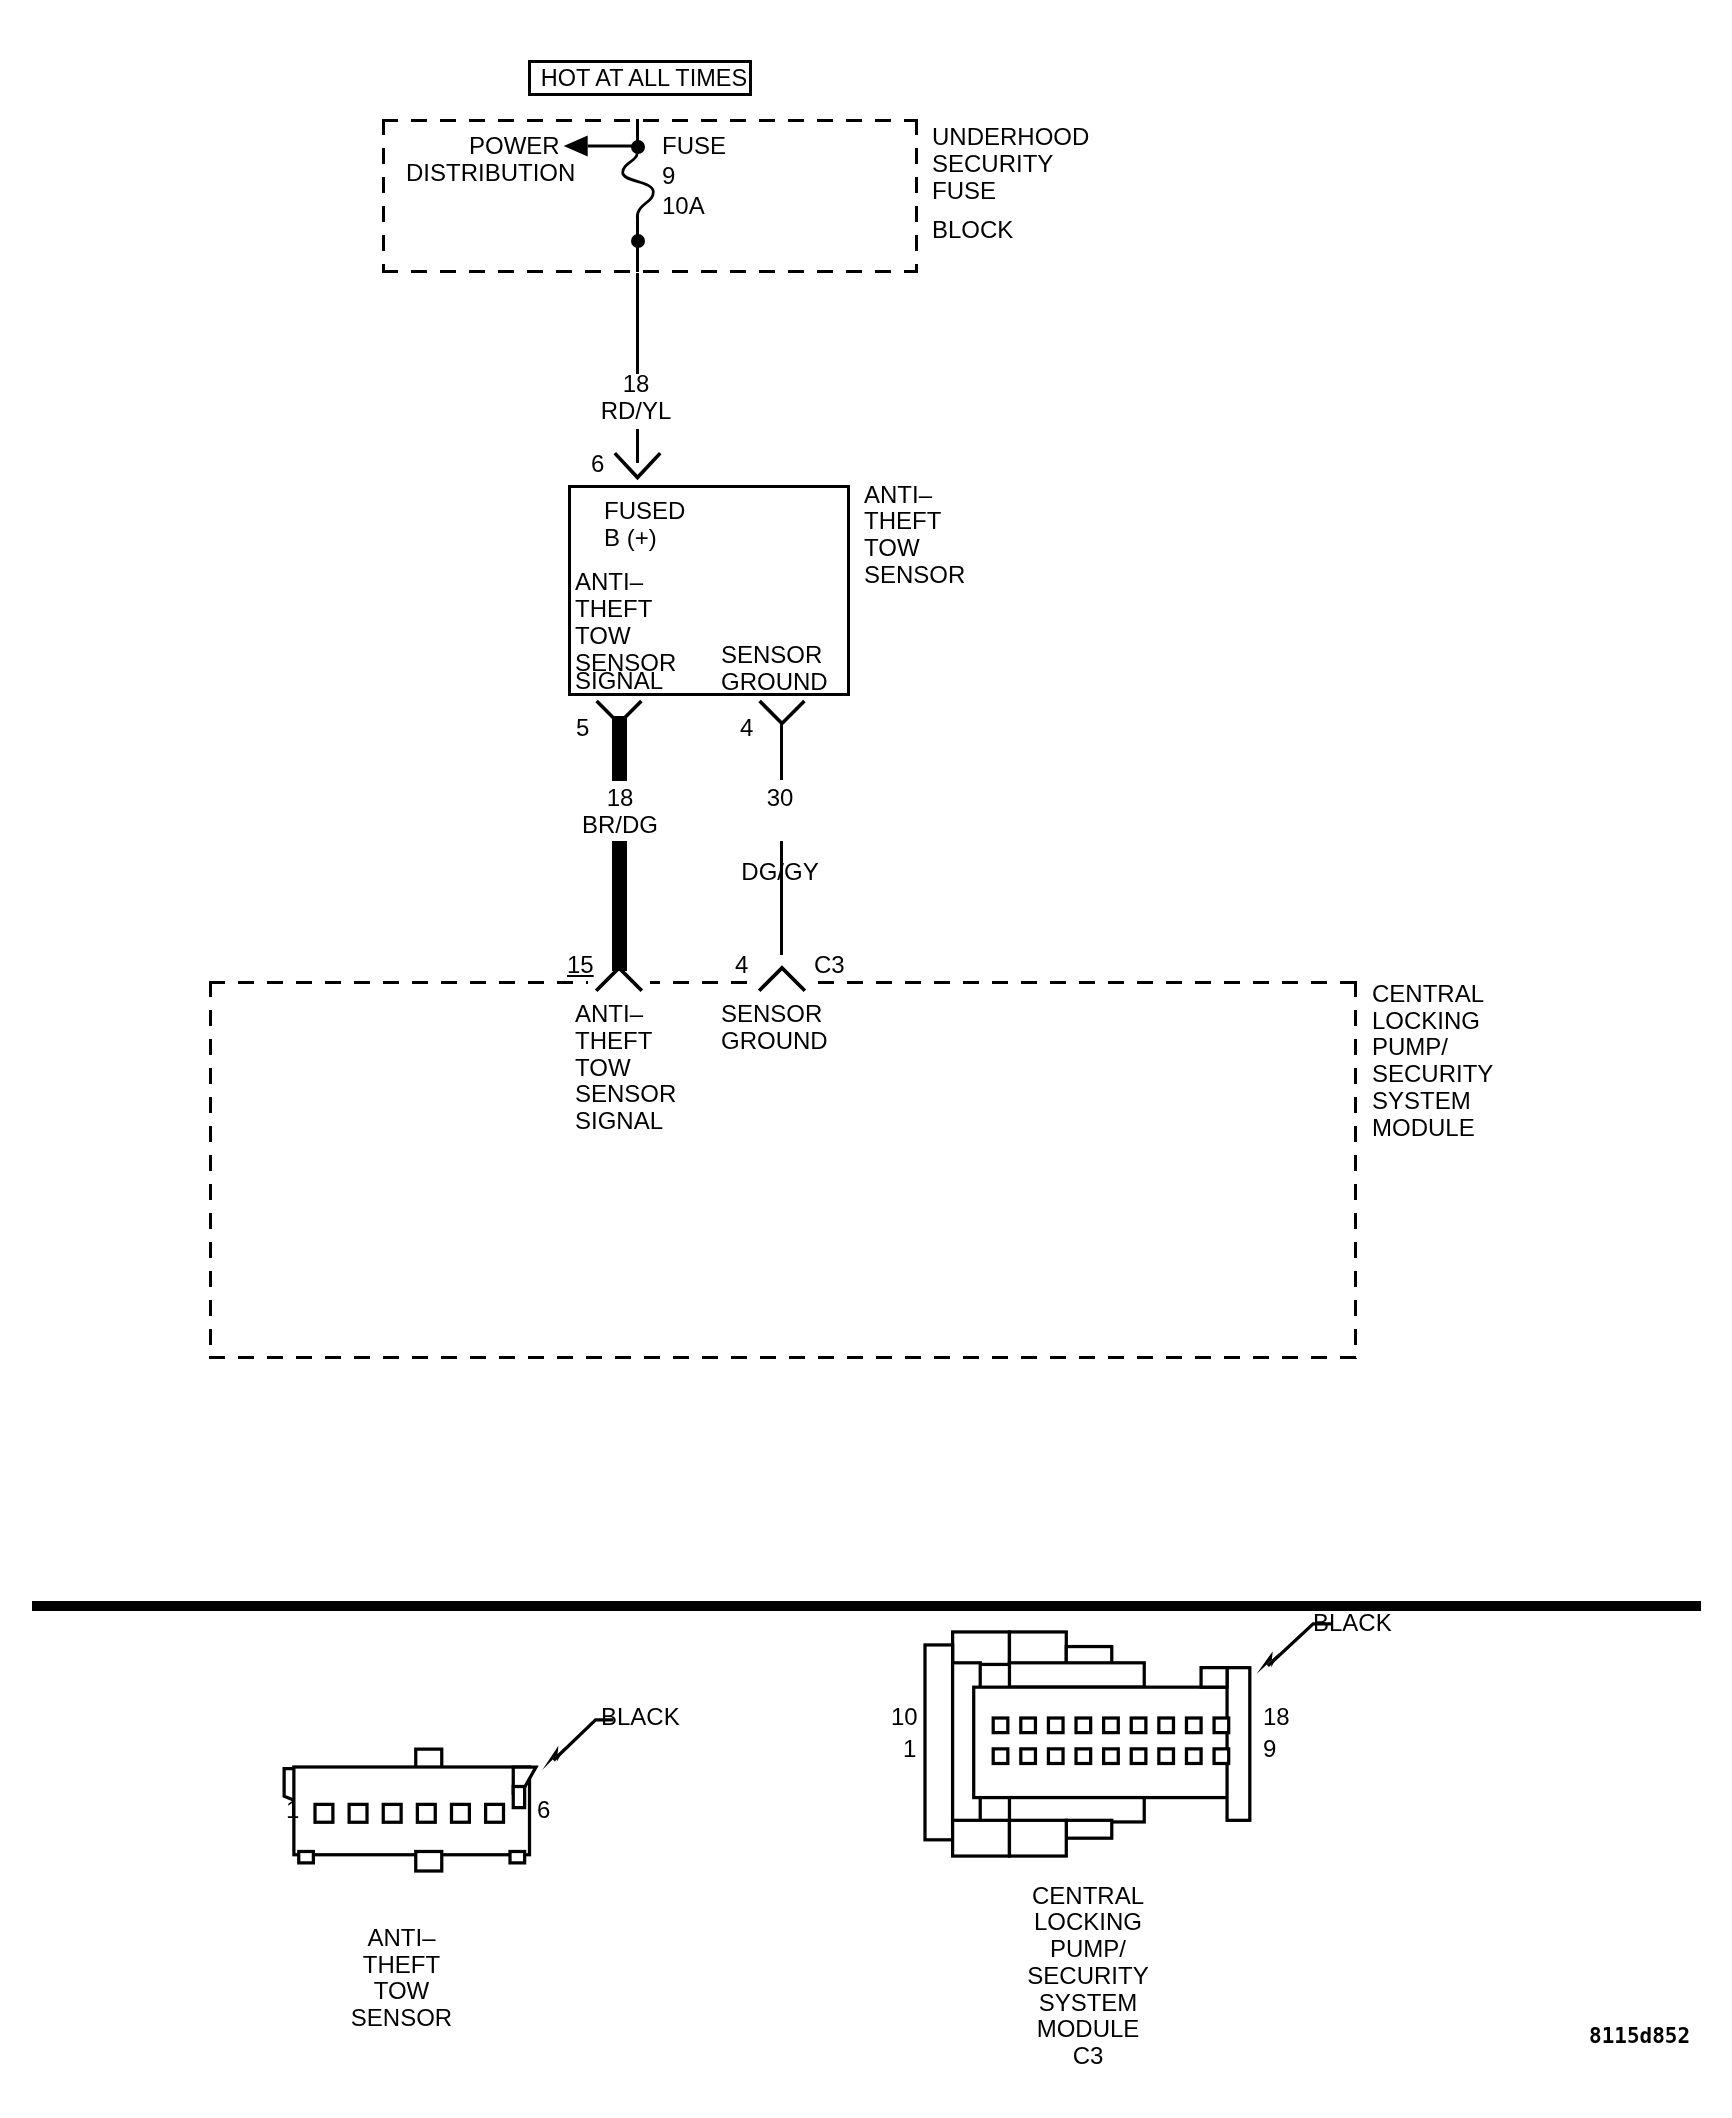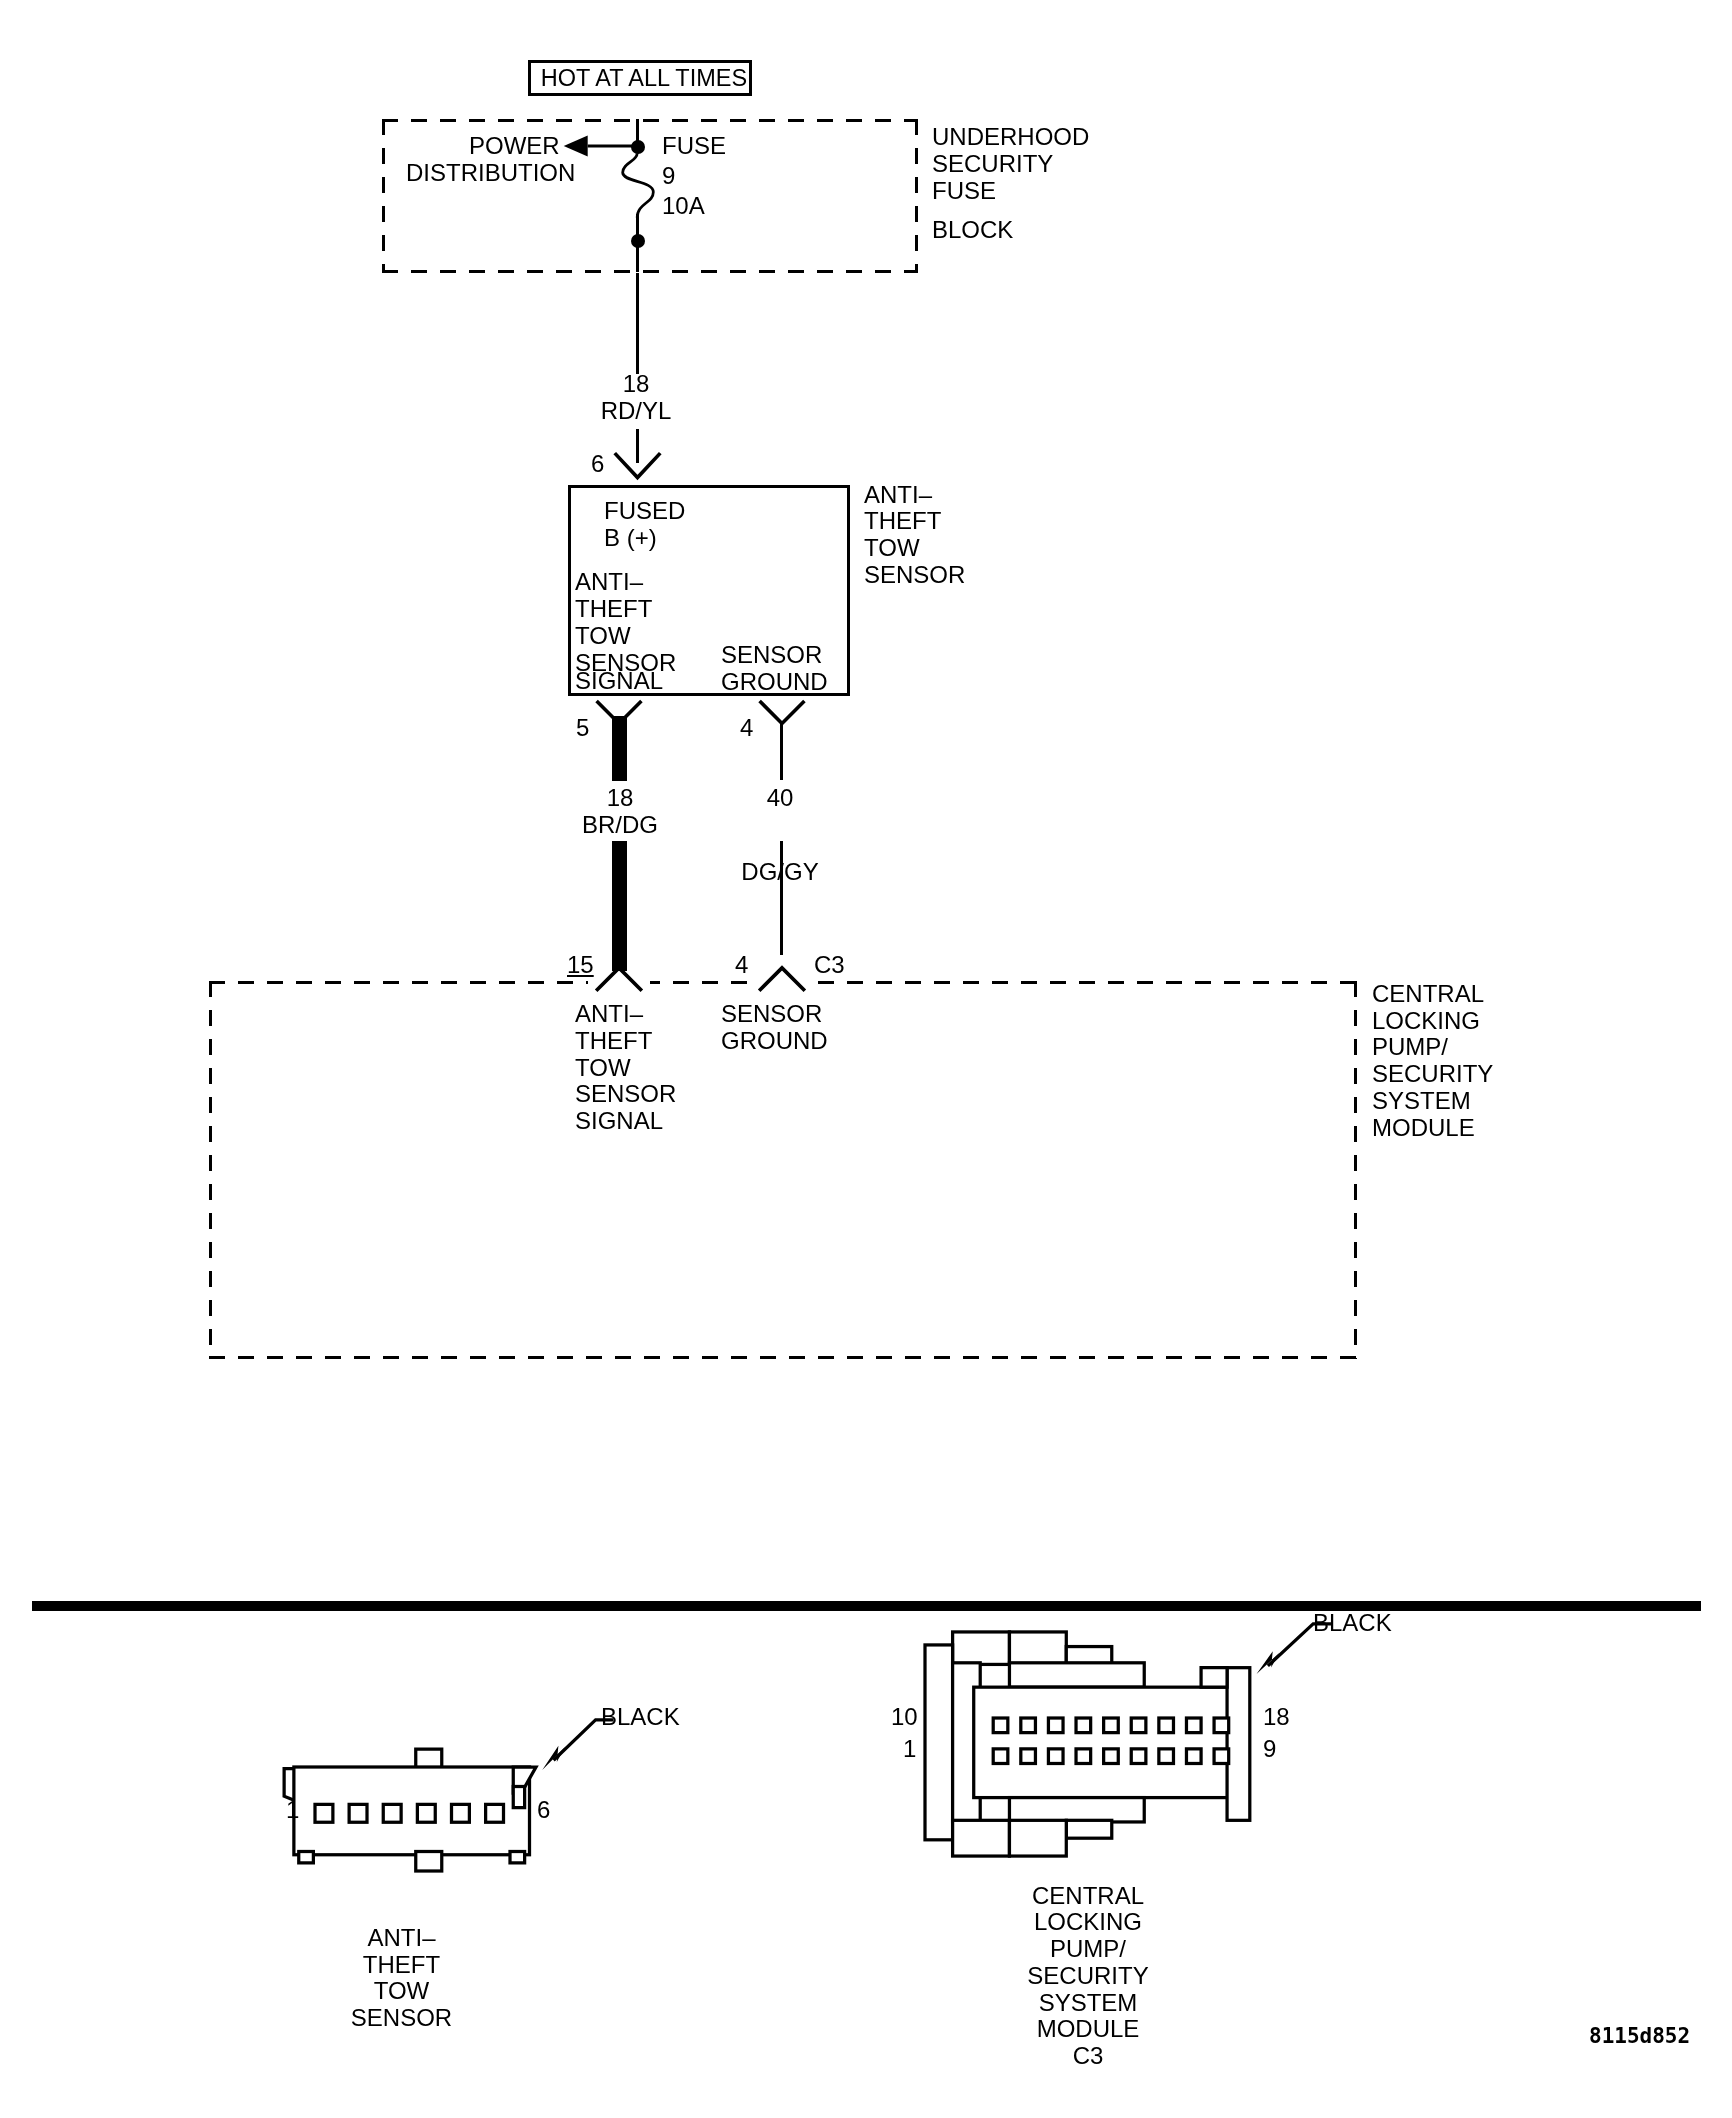--- a/index.html
+++ b/index.html
@@ -99,21 +99,21 @@
   <div class="thickwire" style="left:612px;top:716px;height:65px;"></div>
   <div class="tc" style="left:563px;top:784px;width:114px;">18</div>
   <div class="tc" style="left:563px;top:811px;width:114px;">BR/DG</div>
   <div class="thickwire" style="left:612px;top:841px;height:114px;"></div>
 
   <svg style="left:751px;top:701px;width:62px;height:32px;" width="62" height="32" viewBox="0 0 76 40">
     <path d="M10 0 L38 28 L66 0" fill="none" stroke="#000" stroke-width="4.5"></path>
   </svg>
   <div class="t" style="left:740px;top:714px;">4</div>
   <div class="vline" style="left:780px;top:722px;height:58px;"></div>
-  <div class="tc" style="left:723px;top:784px;width:114px;">40</div>
+  <div class="tc" style="left:723px;top:784px;width:114px;">30</div>
   <div class="tc" style="left:723px;top:811px;width:114px;margin-top:47px;">DG/GY</div>
   <div class="vline" style="left:780px;top:841px;height:114px;"></div>
 
   <div class="dash" style="left:209px;top:981px;width:1148px;height:378px;"></div>
 
   <svg style="left:588px;top:958px;width:62px;height:36px;" width="62" height="36" viewBox="0 0 76 44">
     <rect x="0" y="26" width="76" height="18" fill="#fff"></rect>
     <path d="M10 40 L38 12 L66 40" fill="none" stroke="#000" stroke-width="4.5"></path>
   </svg>
   <div class="thickwire" style="left:612px;top:955px;height:16px;"></div>

